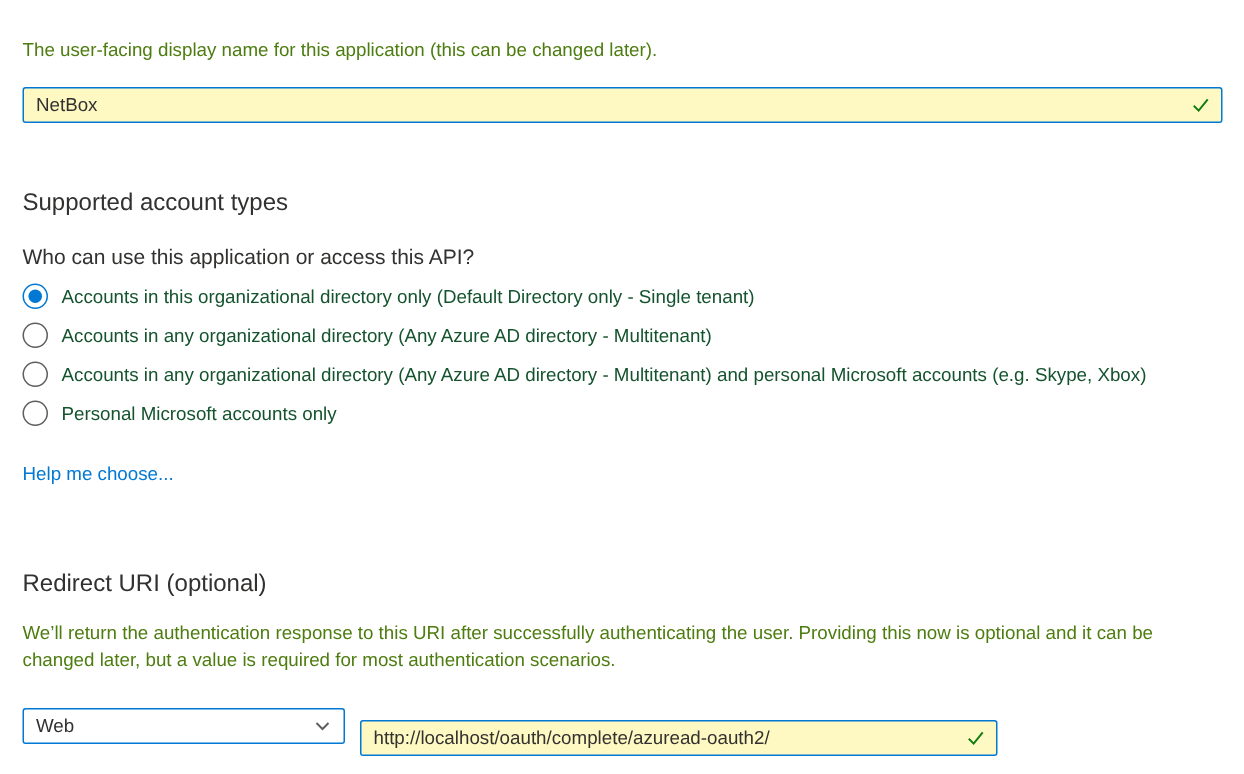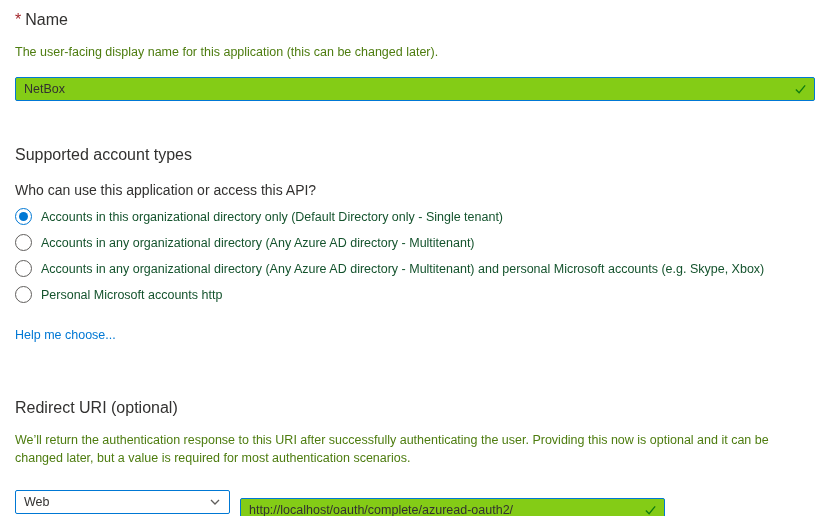--- a/index.html
+++ b/index.html
@@ -35,21 +35,21 @@
   .text-input {
     width: 100%;
     height: 24px;
     border: 1px solid #0078d4;
     border-radius: 2px;
     padding: 0 26px 0 8px;
     font-size: 12.5px;
     font-family: inherit;
     color: #323130;
     outline: none;
-    background: #84cc16;
+    background: #fef9c3;
   }
   .check-icon {
     position: absolute;
     right: 8px;
     top: 50%;
     transform: translateY(-50%);
     display: flex;
     pointer-events: none;
   }
 
@@ -120,21 +120,20 @@
   }
   .uri-field { position: relative; width: 425px; margin-top: 17px; flex: none; }
   .chevron-icon { display: flex; pointer-events: none; }
 </style>
 </head>
 <body>
 
 <div class="page">
 
   
-  <h2 class="section-title"><span class="required">*</span><span>Name</span></h2>
 
   <p class="desc">The user-facing display name for this application (this can be changed later).</p>
 
   <div class="field">
     <input class="text-input" type="text" value="NetBox" style="">
     <span class="check-icon">
       <svg width="13" height="13" viewBox="0 0 14 14">
           <path d="M2 7.5 L5.5 11 L12 3" fill="none" stroke="#107c10" stroke-width="1.4"></path>
         </svg>
     </span>
@@ -153,21 +152,21 @@
     <div class="radio-row">
       <span class="radio"></span>
       <span class="radio-label">Accounts in any organizational directory (Any Azure AD directory - Multitenant)</span>
     </div>
     <div class="radio-row">
       <span class="radio"></span>
       <span class="radio-label">Accounts in any organizational directory (Any Azure AD directory - Multitenant) and personal Microsoft accounts (e.g. Skype, Xbox)</span>
     </div>
     <div class="radio-row">
       <span class="radio"></span>
-      <span class="radio-label">Personal Microsoft accounts http</span>
+      <span class="radio-label">Personal Microsoft accounts only</span>
     </div>
   </div>
 
   <a class="help-link">Help me choose...</a>
 
   
   <h2 class="section-title title-redirect">Redirect URI (optional)</h2>
 
   <p class="desc">We’ll return the authentication response to this URI after successfully authenticating the user. Providing this now is optional and it can be changed later, but a value is required for most authentication scenarios.</p>
 

